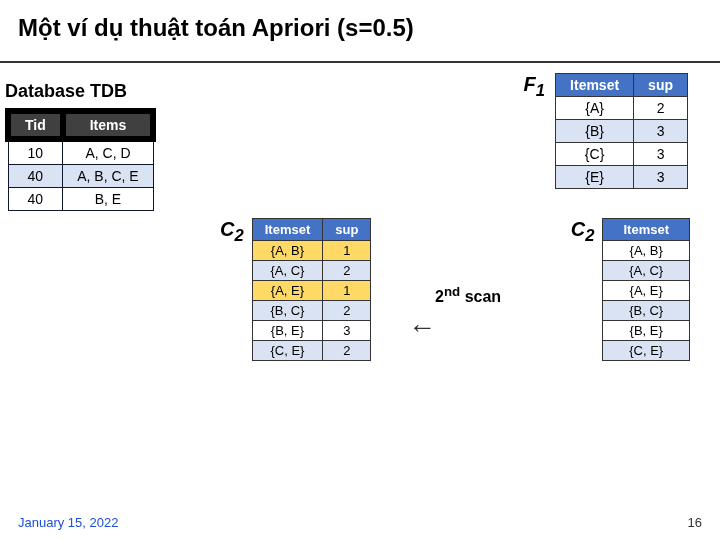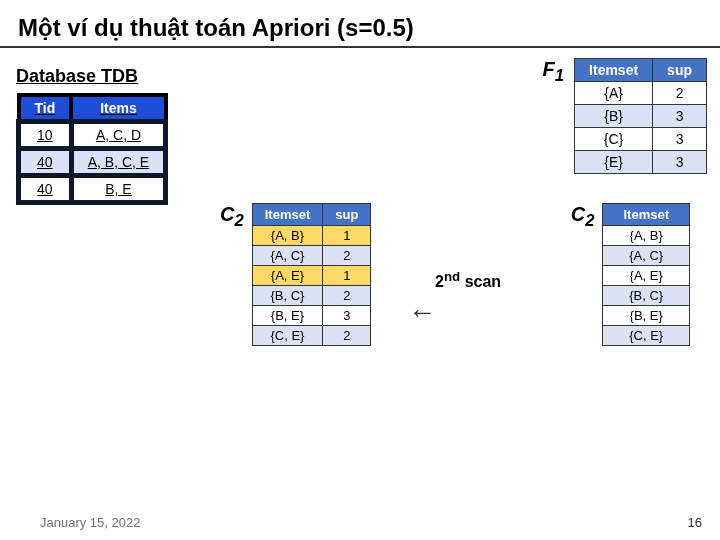--- a/index.html
+++ b/index.html
@@ -8,61 +8,60 @@
       height: 540px;
       background: #fff;
       font-family: Arial, sans-serif;
       overflow: hidden;
       position: relative;
     }
 
     .title {
       font-size: 24px;
       font-weight: bold;
-      padding: 14px 18px 4px 18px;
+      padding: 14px 18px 19px 18px;
       border-bottom: 2px solid #333;
     }
 
     .content {
-      padding: 18px 16px;
+      padding: 18px 5px;
       position: relative;
-      text-decoration: underline;
     }
 
     .db-label {
       font-size: 18px;
       font-weight: bold;
       margin-bottom: 6px;
     }
 
     
     .tdb-table {
       border-collapse: collapse;
       font-size: 14px;
     }
     .tdb-table th {
-      background: #1d4ed8;
+      background: #404040;
       color: #fff;
       padding: 3px 14px;
-      border: 4px solid #000000;
+      border: 6px solid #000000;
       font-weight: bold;
     }
     .tdb-table td {
       padding: 3px 14px;
-      border: 5px solid #0f172a;
+      border: 1px solid #0f172a;
       text-align: center;
     }
     .tdb-table tr:nth-child(odd) td { background: #fff; }
     .tdb-table tr:nth-child(even) td { background: #DAE3F3; }
 
     
     .f1-container {
       position: absolute;
       top: 10px;
-      right: 13px;
+      right: 32px;
     }
     .f1-label {
       font-size: 20px;
       font-style: italic;
       font-weight: bold;
       margin-bottom: 2px;
       text-align: left;
     }
     .itemset-table {
       border-collapse: collapse;
@@ -161,22 +160,21 @@
       left: 408px;
       font-size: 28px;
       color: #333;
     }
 
     .footer {
       position: absolute;
       bottom: 10px;
       left: 18px;
       font-size: 13px;
-      color: #737373;
-      margin-left: 22px;
+      color: #1d4ed8;
     }
     .footer-right {
       position: absolute;
       bottom: 10px;
       right: 18px;
       font-size: 13px;
       color: #333;
     }
 
     .c2-right-label {

